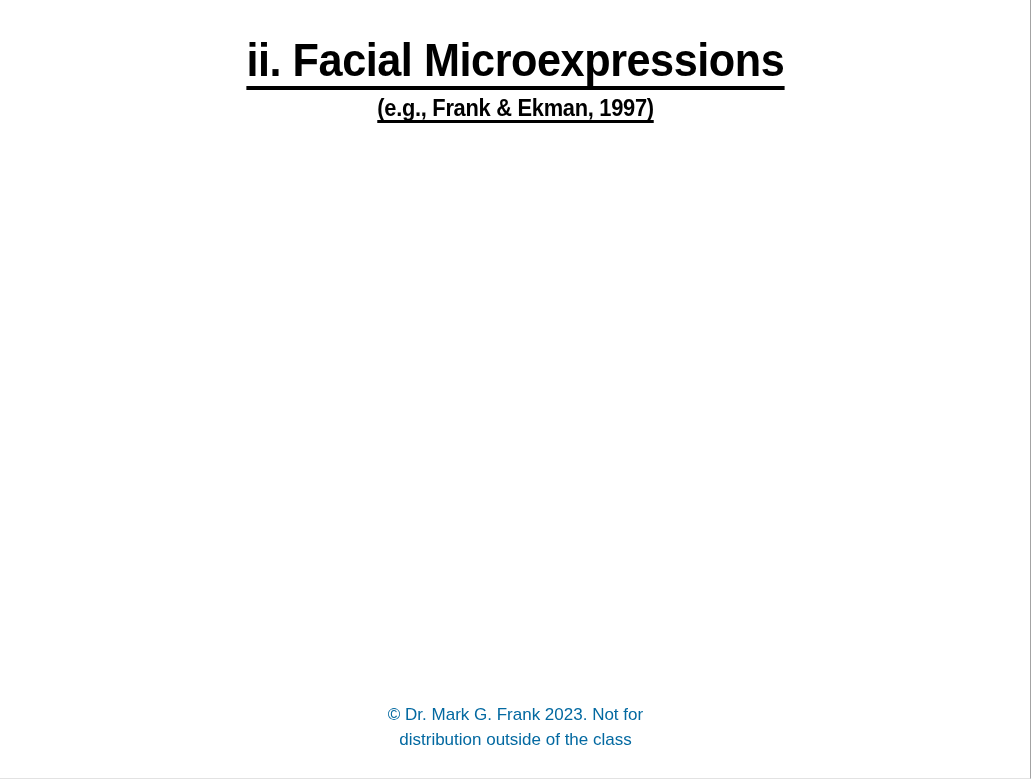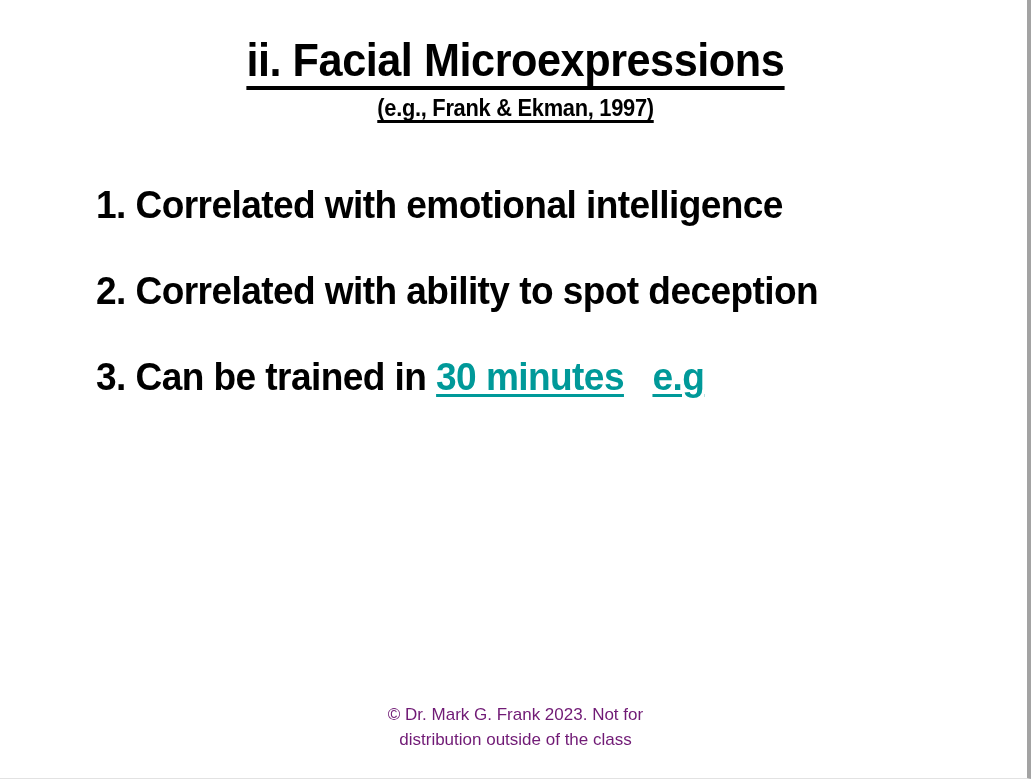--- a/index.html
+++ b/index.html
@@ -10,21 +10,21 @@
   body {
     font-family: "Liberation Sans", "DejaVu Sans", sans-serif;
   }
   #slide {
     position: relative;
     width: 1031px;
     height: 779px;
     background: #ffffff;
     overflow: hidden;
     box-sizing: border-box;
-    border-right: 4px solid #a3a3a3;
+    border-right: 1px solid #a3a3a3;
     border-bottom: 1px solid #e2e2e2;
   }
 
   
   .title-block {
     position: absolute;
     top: 36px;
     left: 0;
     width: 1031px;
     text-align: center;
@@ -98,47 +98,38 @@
   .footer {
     position: absolute;
     left: 0;
     top: 703px;
     width: 1031px;
     text-align: center;
     font-family: "Liberation Sans", "DejaVu Sans", sans-serif;
     font-weight: normal;
     font-size: 17px;
     line-height: 1.45;
-    color: #701a75;
+    color: #0369a1;
   }
   .footer-line {
     display: block;
     white-space: nowrap;
   }
 </style>
 </head>
 <body>
 
 <div id="slide">
 
   <div class="title-block">
     <div class="slide-title">ii. Facial Microexpressions</div>
     <div class="slide-subtitle-wrap">
       <div class="slide-subtitle">(e.g., Frank &amp; Ekman, 1997)</div>
     </div>
   </div>
 
-  <div class="body-list">
-
-    <div class="body-item">1. Correlated with emotional intelligence</div>
-
-    <div class="body-item">2. Correlated with ability to spot deception</div>
-
-    <div class="body-item"><span>3. Can be trained in </span><span class="link">30 minutes</span><span class="link-gap"></span><span class="link">e.g</span></div>
-
-  </div>
 
   <div class="footer">
     <span class="footer-line">© Dr. Mark G. Frank 2023. Not for</span>
     <span class="footer-line">distribution outside of the class</span>
   </div>
 
 </div>
 
 </body></html>

